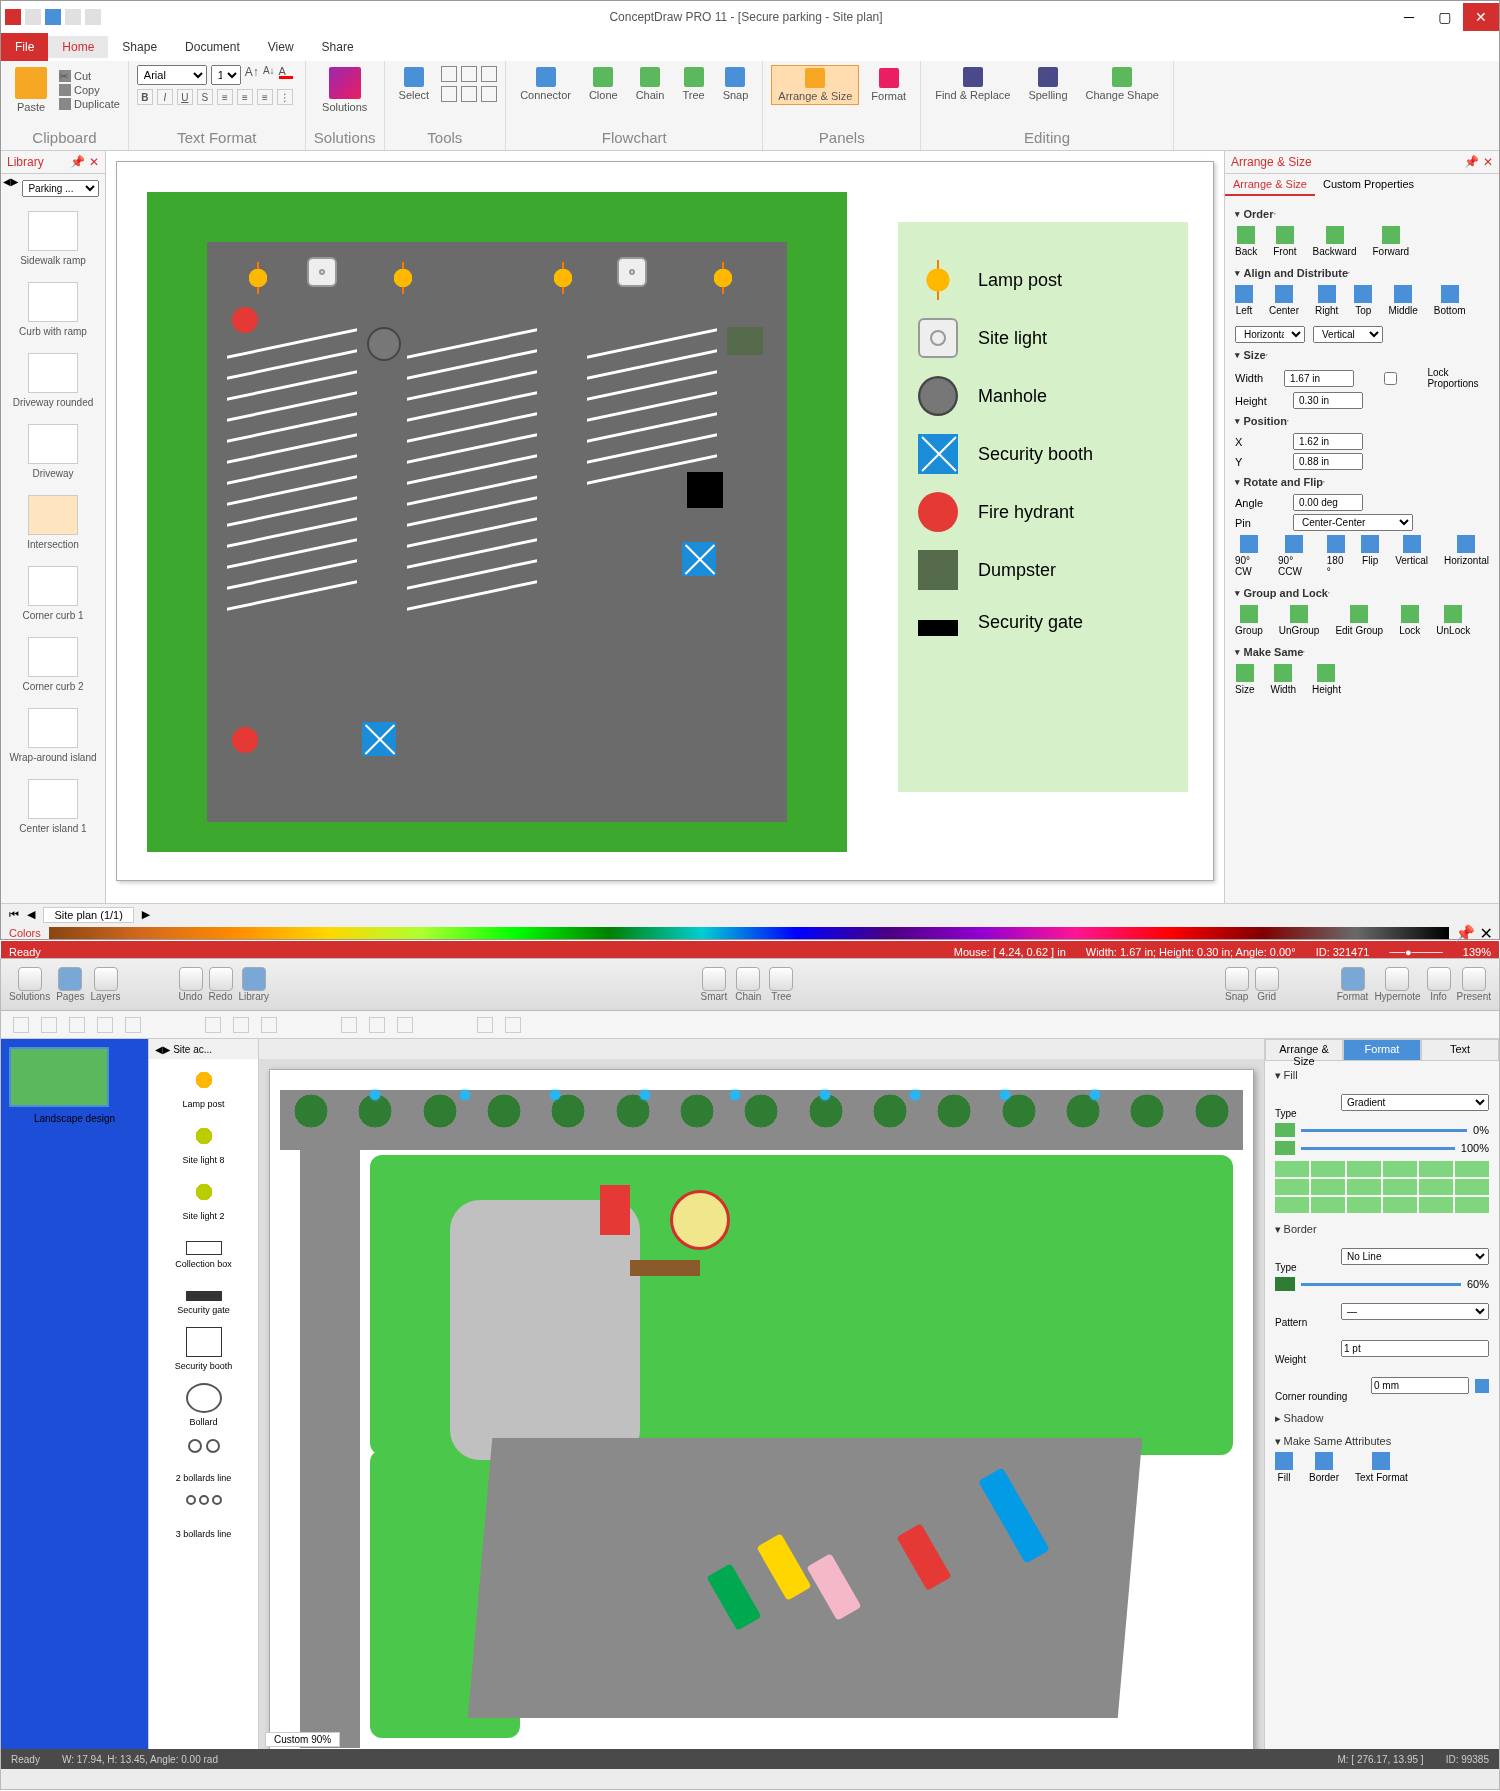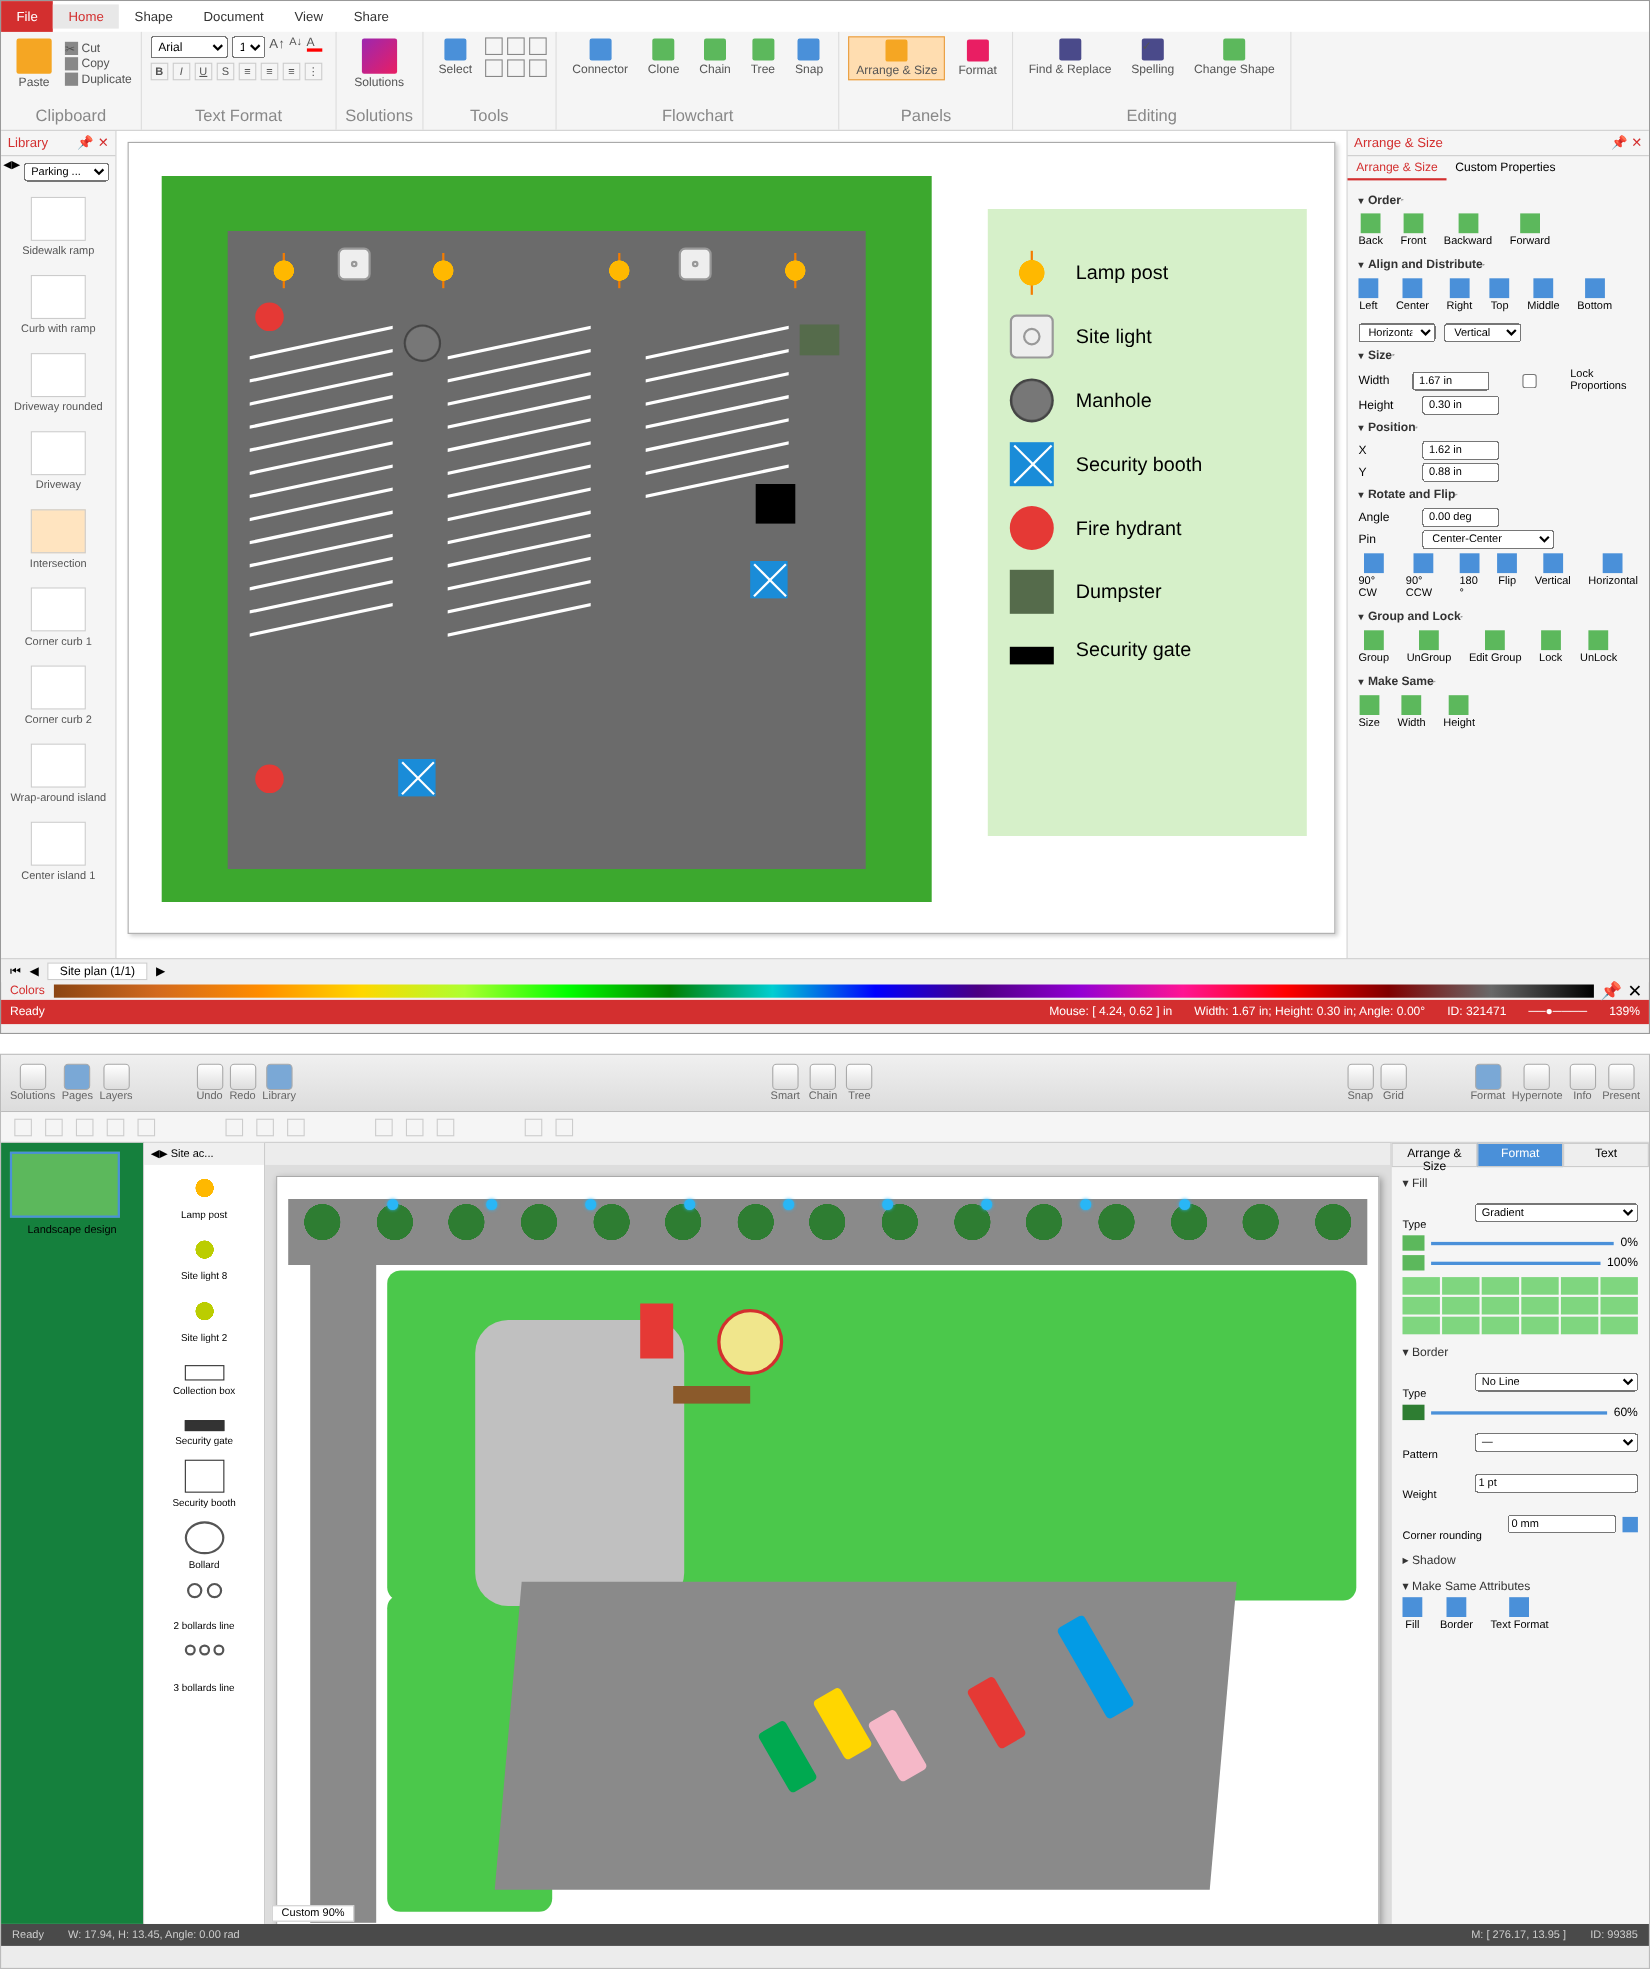--- a/index.html
+++ b/index.html
@@ -91,21 +91,21 @@
 .tl { width: 11px; height: 11px; border-radius: 50%; } .tl.r{background:#ff5f57}.tl.y{background:#ffbd2e}.tl.g{background:#28c940}
 .mac-toolbar { height: 52px; background: linear-gradient(#f0f0f0,#dcdcdc); border-bottom: 1px solid #bbb; display: flex; align-items: center; padding: 0 8px; gap: 14px; font-size: 10px; color: #666; }
 .mtb-group { display: flex; gap: 6px; }
 .mtb-btn { display: flex; flex-direction: column; align-items: center; }
 .mtb-ico { width: 24px; height: 24px; background: linear-gradient(#fff,#ddd); border: 1px solid #aaa; border-radius: 4px; }
 .mtb-ico.sel { background: #7aa8d6; }
 .mac-tools { height: 28px; background: #f5f5f5; border-bottom: 1px solid #ccc; display: flex; align-items: center; padding: 0 12px; gap: 12px; }
 .mac-tools span { width: 16px; height: 16px; display: inline-block; border: 1px solid #ccc; }
 
 .mac-body { display: flex; height: 710px; }
-.mac-thumbs { width: 130px; background: #15803d; border-right: 1px solid #ccc; padding: 8px; }
+.mac-thumbs { width: 148px; background: #1d4ed8; border-right: 1px solid #ccc; padding: 8px; }
 .mac-thumb { width: 100px; height: 60px; background: #5cb85c; border: 2px solid #4a90d9; margin-bottom: 6px; }
 .mac-thumb-label { font-size: 10px; text-align: center; }
 
 .mac-lib { width: 110px; background: #fff; border-right: 1px solid #ccc; }
 .mac-lib-head { height: 20px; font-size: 10px; display: flex; align-items: center; padding: 0 6px; background: #f0f0f0; }
 .mac-shapes { overflow: auto; }
 .mac-shape { padding: 6px; text-align: center; font-size: 9px; }
 .mac-shape-ico { width: 36px; height: 30px; margin: 0 auto 4px; }
 .msi-lamp { background: radial-gradient(circle,#ffb800 35%, transparent 36%); }
 .msi-box { border: 1px solid #333; }
@@ -133,20 +133,35 @@
 .color-grid { display: grid; grid-template-columns: repeat(6, 1fr); gap: 2px; margin: 6px 0; }
 .color-grid > div { height: 16px; background: #7fd67f; }
 
 .mac-status { height: 20px; background: #4a4a4a; color: #ccc; font-size: 10px; display: flex; align-items: center; justify-content: space-between; padding: 0 10px; }
 .mac-status > div { display: flex; gap: 22px; }
 </style>
 </head>
 <body>
 
 <div class="win">
+  <div class="win-titlebar">
+    <div class="win-title-icons">
+      <span style="background:#d32f2f"></span>
+      <span style="background:#e0e0e0"></span>
+      <span style="background:#4a90d9"></span>
+      <span style="background:#e0e0e0"></span>
+      <span style="background:#e0e0e0"></span>
+    </div>
+    <div class="win-title">ConceptDraw PRO 11 - [Secure parking - Site plan]</div>
+    <div class="win-controls">
+      <div>─</div>
+      <div>▢</div>
+      <div class="win-close">✕</div>
+    </div>
+  </div>
 
   <div class="tab-row">
     <div class="file">File</div>
     <div class="tab active">Home</div>
     <div class="tab">Shape</div>
     <div class="tab">Document</div>
     <div class="tab">View</div>
     <div class="tab">Share</div>
   </div>
 

